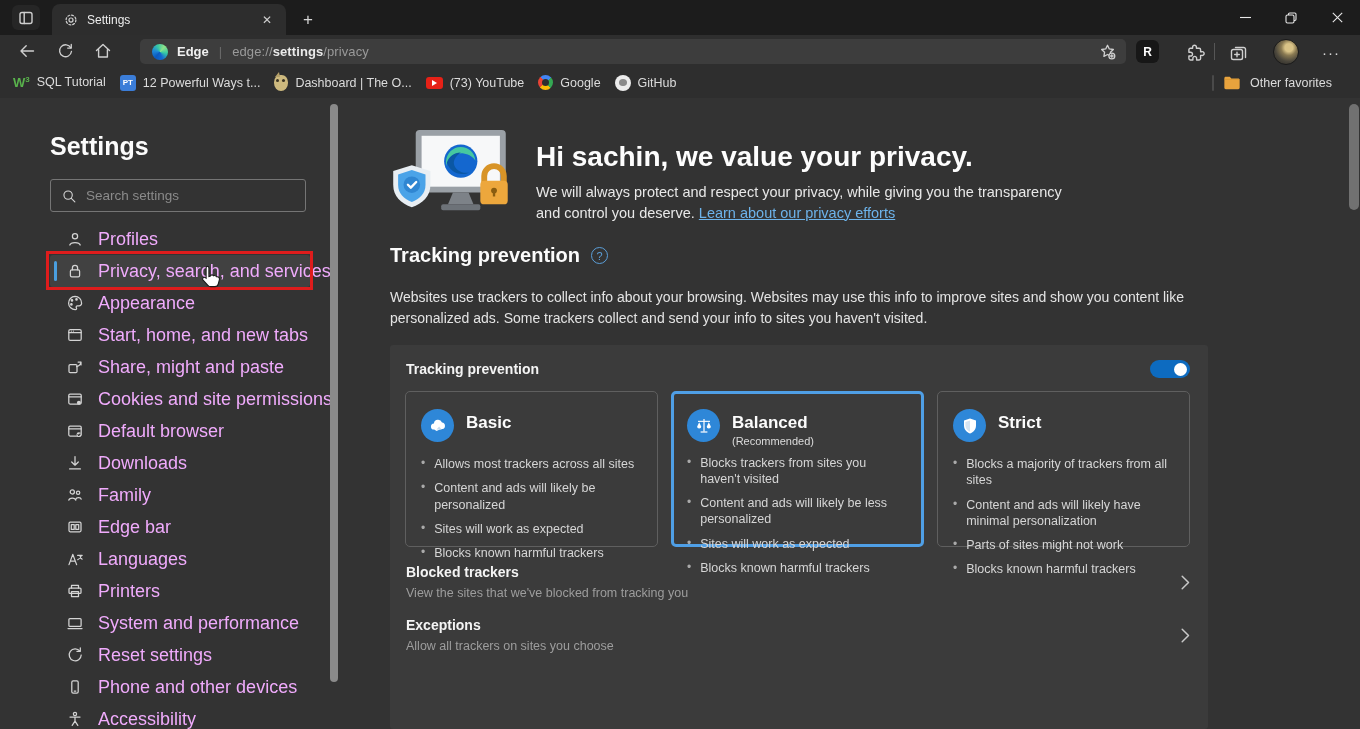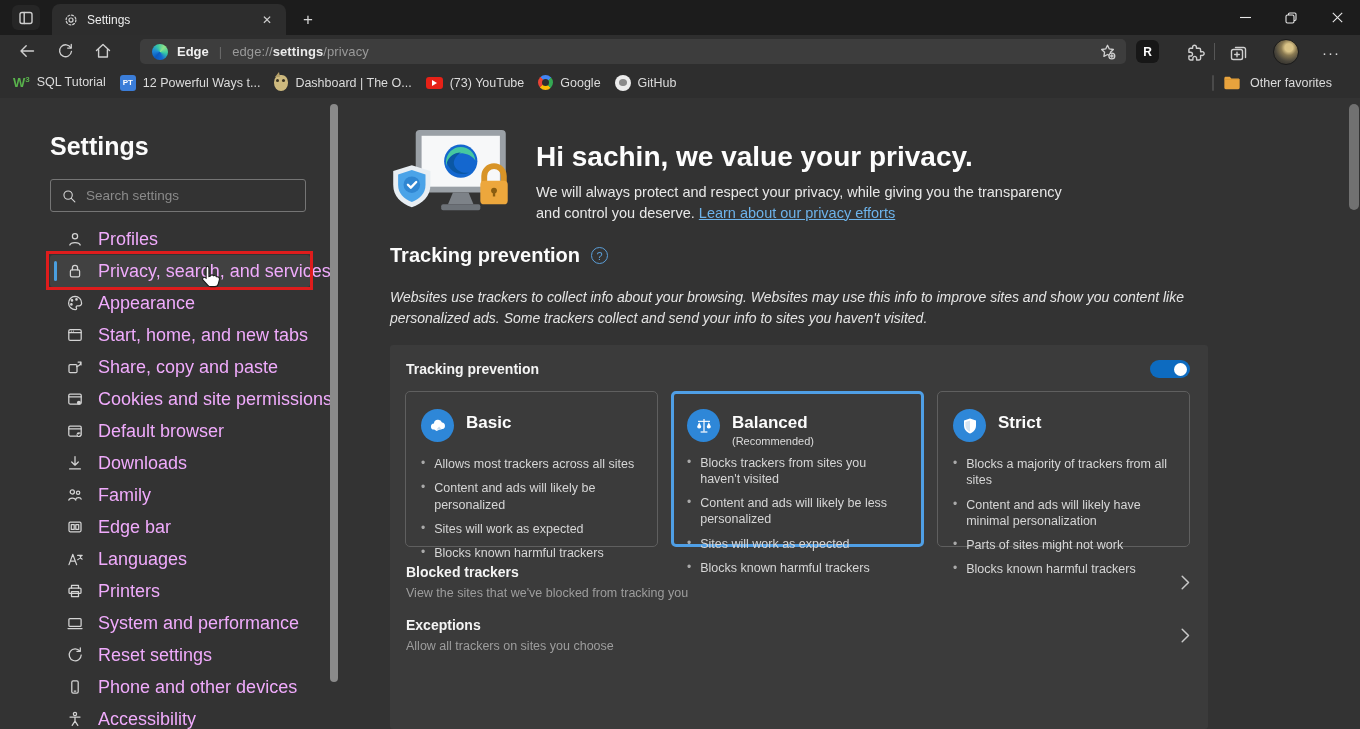--- a/index.html
+++ b/index.html
@@ -73,21 +73,21 @@
 
   
   .main { position:absolute; left:340px; top:0; width:1020px; height:631px; }
   .hero { position:absolute; left:50px; top:28px; display:flex; gap:28px; }
   .hero-text h1 { font-size:28px; font-weight:700; color:#fdfdfd; margin-top:15px; }
   .hero-text p { width:528px; margin-top:9px; font-size:14.5px; line-height:1.42; color:#e8e8e8; }
   .hero-link { color:#6db3ea; text-decoration:underline; cursor:pointer; }
   .sect-head { position:absolute; left:50px; top:146px; display:flex; align-items:center; gap:11px; }
   .sect-head h2 { font-size:20px; font-weight:700; color:#fbfbfb; }
   .help { width:17px; height:17px; border:1.5px solid #5b9fd9; border-radius:50%; color:#5b9fd9; font-size:11px; display:flex; align-items:center; justify-content:center; }
-  .sect-desc { position:absolute; left:50px; top:189px; width:808px; font-size:14px; line-height:1.5; color:#e4e4e4;font-style:italic; }
+  .sect-desc { position:absolute; left:50px; top:189px; width:808px; font-size:14px; line-height:1.5; color:#e4e4e4; }
 
   .panel { position:absolute; left:50px; top:247px; width:818px; height:384px; background:#3b3b3b; border-radius:3px; }
   .toggle-row { display:flex; align-items:center; justify-content:space-between; padding:15px 18px 0 16px; }
   .toggle-label { font-size:14px; font-weight:700; color:#f4f4f4; }
   .toggle { width:40px; height:18px; border-radius:10px; background:#0d6bc0; position:relative; }
   .toggle:after { content:""; position:absolute; right:3px; top:2.5px; width:13px; height:13px; border-radius:50%; background:#fff; }
 
   .cards { display:flex; gap:13px; padding:13px 15px 0 15px; }
   .card { width:253px; height:156px; background:#3b3b3b; border:1px solid #5f5f5f; border-radius:5px; padding:17px 15px; }
   .card.selected { border:3px solid #4f9fe6; padding:15px 13px; }
@@ -285,21 +285,21 @@
             </span>
           <span class="lbl">Start, home, and new tabs</span>
         </div>
         <div class="sb-item">
           <span class="icon">
               <svg width="18" height="18" viewBox="0 0 18 18" class="stroke">
                 <rect x="3" y="6.6" width="8" height="8" rx="1.2"></rect>
                 <path d="M10.6 8.6C13.1 8.1 14.5 6.5 15 4m0 0h-2.9M15 4v2.9"></path>
               </svg>
             </span>
-          <span class="lbl">Share, copy and paste</span>
+          <span class="lbl">Share, might and paste</span>
         </div>
         <div class="sb-item">
           <span class="icon">
               <svg width="18" height="18" viewBox="0 0 18 18" class="stroke">
                 <rect x="2.8" y="4" width="12.4" height="10" rx="1.2"></rect>
                 <path d="M2.8 6.8h12.4"></path>
                 <circle cx="12.9" cy="12.7" r="2" fill="#d4d4d4" stroke="none"></circle>
               </svg>
             </span>
           <span class="lbl">Cookies and site permissions</span>

